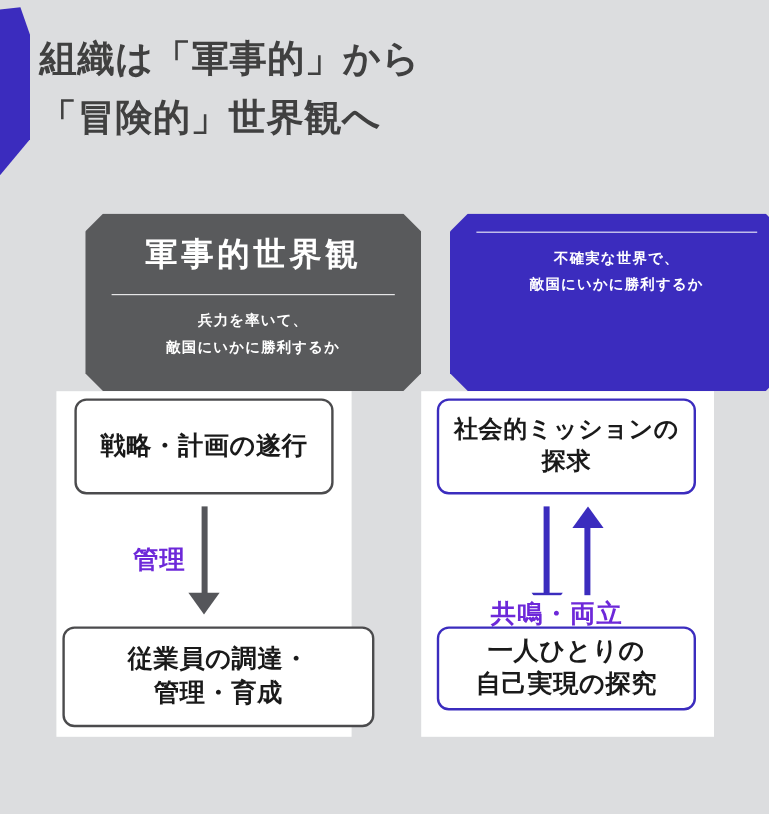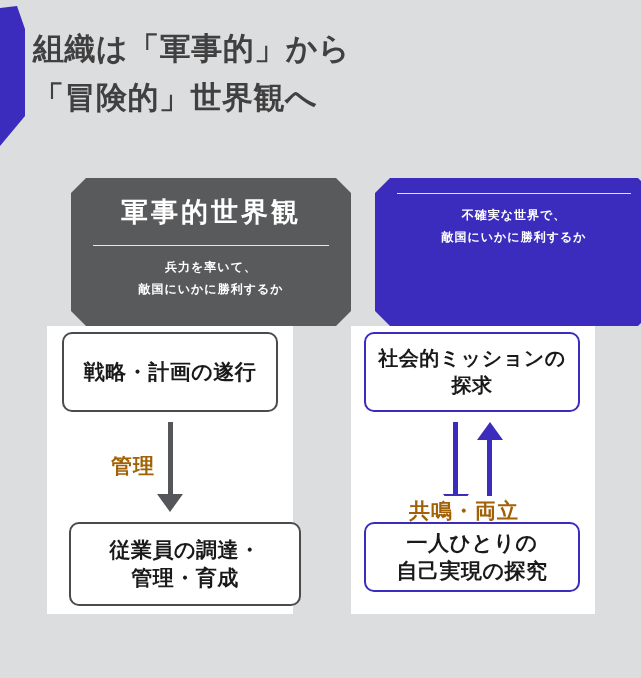--- a/index.html
+++ b/index.html
@@ -92,21 +92,21 @@
     font-weight: 700;
     line-height: 28px;
     color: #1a1a1a;
     letter-spacing: 0.5px;
   }
   .node.gray-border { border: 2px solid #4b4b4d; }
   .node.blue-border { border: 2px solid #3b2cbe; }
   .node span { display: block; }
 
   .panel.left  .node-top    { left: 15px; top: 6px;   width: 216px; height: 80px; }
-  .panel.left  .node-bottom { left: 22px; top: 196px; width: 232px; height: 84px; }
+  .panel.left  .node-bottom { left: 5px; top: 196px; width: 260px; height: 84px; }
   .panel.right .node-top    { left: 13px; top: 6px;   width: 216px; height: 80px; }
   .panel.right .node-bottom { left: 13px; top: 196px; width: 216px; height: 70px; }
   .panel.right .node-top { font-size: 20px; line-height: 27px; align-items: center; }
 
   
   .shaft {
     position: absolute;
     width: 5px;
     height: 74px;
   }
@@ -129,21 +129,21 @@
   
   .panel.right .shaft.down-shaft { left: 102px; top: 96px; }
   .panel.right .head.down        { left: 92px;  top: 168px; }
   .panel.right .head.up          { left: 126px; top: 96px; }
   .panel.right .shaft.up-shaft   { left: 136px; top: 114px; }
 
   .arrow-label {
     position: absolute;
     font-size: 21px;
     font-weight: 700;
-    color: #a16207;
+    color: #6d28d9;
     letter-spacing: 1px;
     white-space: nowrap;
   }
   .panel.left  .arrow-label { left: 64px; top: 126px; }
   .panel.right .arrow-label { left: 55px; top: 125px; background: #ffffff; padding: 1px 3px; margin-top: 45px; }
 </style>
 </head>
 <body>
 
 <div class="canvas">

